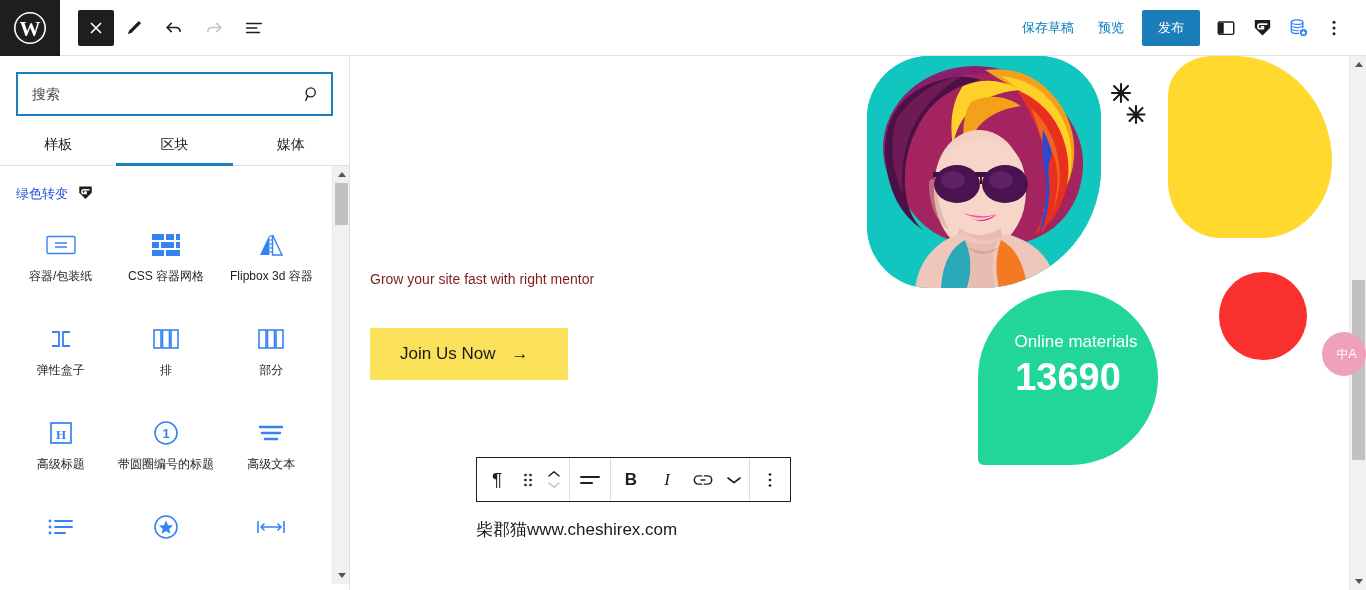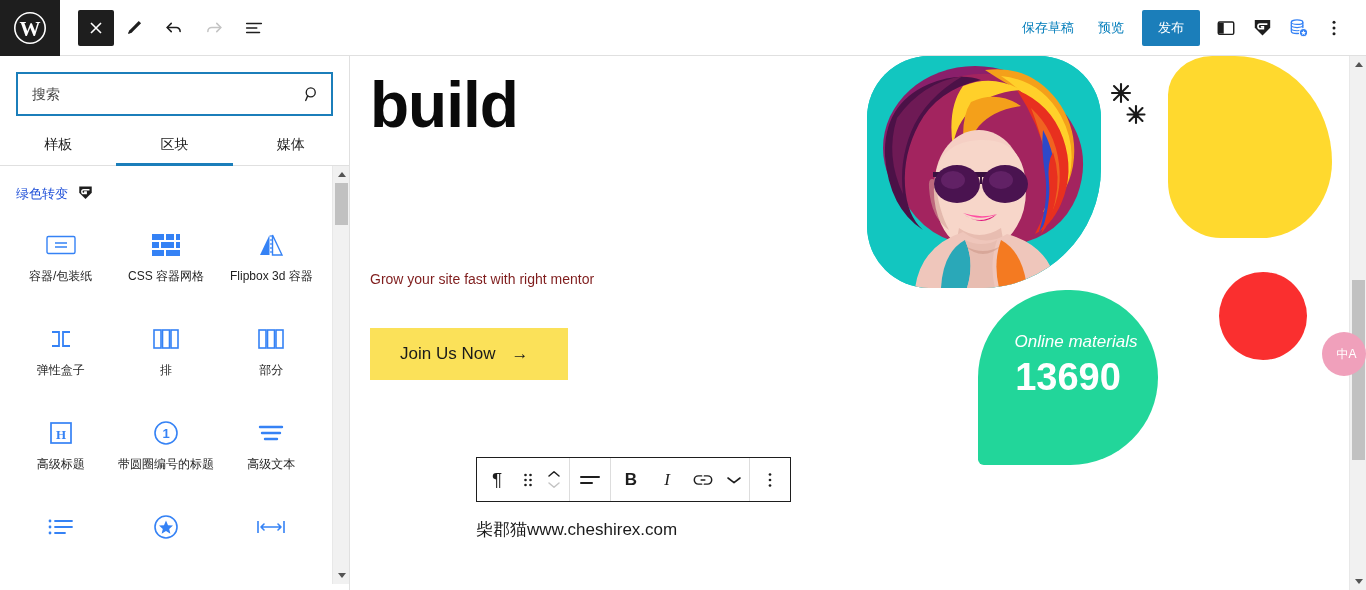--- a/index.html
+++ b/index.html
@@ -228,21 +228,21 @@
   .blob-green {
     position: absolute; left: 627px; top: 234px;
     width: 180px; height: 175px;
     background: #22d69a;
     border-radius: 90px 90px 90px 6px;
     color: #fff;
     text-align: center;
   }
   .blob-green .bg-label {
     position: absolute; left: 16px; right: 0; top: 42px;
-    font-size: 17px; font-weight: 400; font-style: italic;
+    font-size: 17px; font-weight: 400;
   }
   .blob-green .bg-value {
     position: absolute; left: 0; right: 0; top: 66px;
     font-size: 38px; font-weight: bold;
   }
   .circle-red {
     position: absolute; left: 868px; top: 216px;
     width: 88px; height: 88px;
     border-radius: 50%;
     background: #fa2f2f;
@@ -554,21 +554,21 @@
       <div class="sb-arrow down">
           <i></i>
         </div>
     </div>
   </div>
 </div>
 
 <div class="canvas">
 
   <h1 class="hero-title">
-    <span>build</span><br>
+    <br>
   </h1>
 
   <p class="hero-sub">Grow your site fast with right mentor</p>
 
   <button class="hero-cta">
     <span>Join Us Now</span>
     <span>→</span>
   </button>
 
   <div class="portrait">

